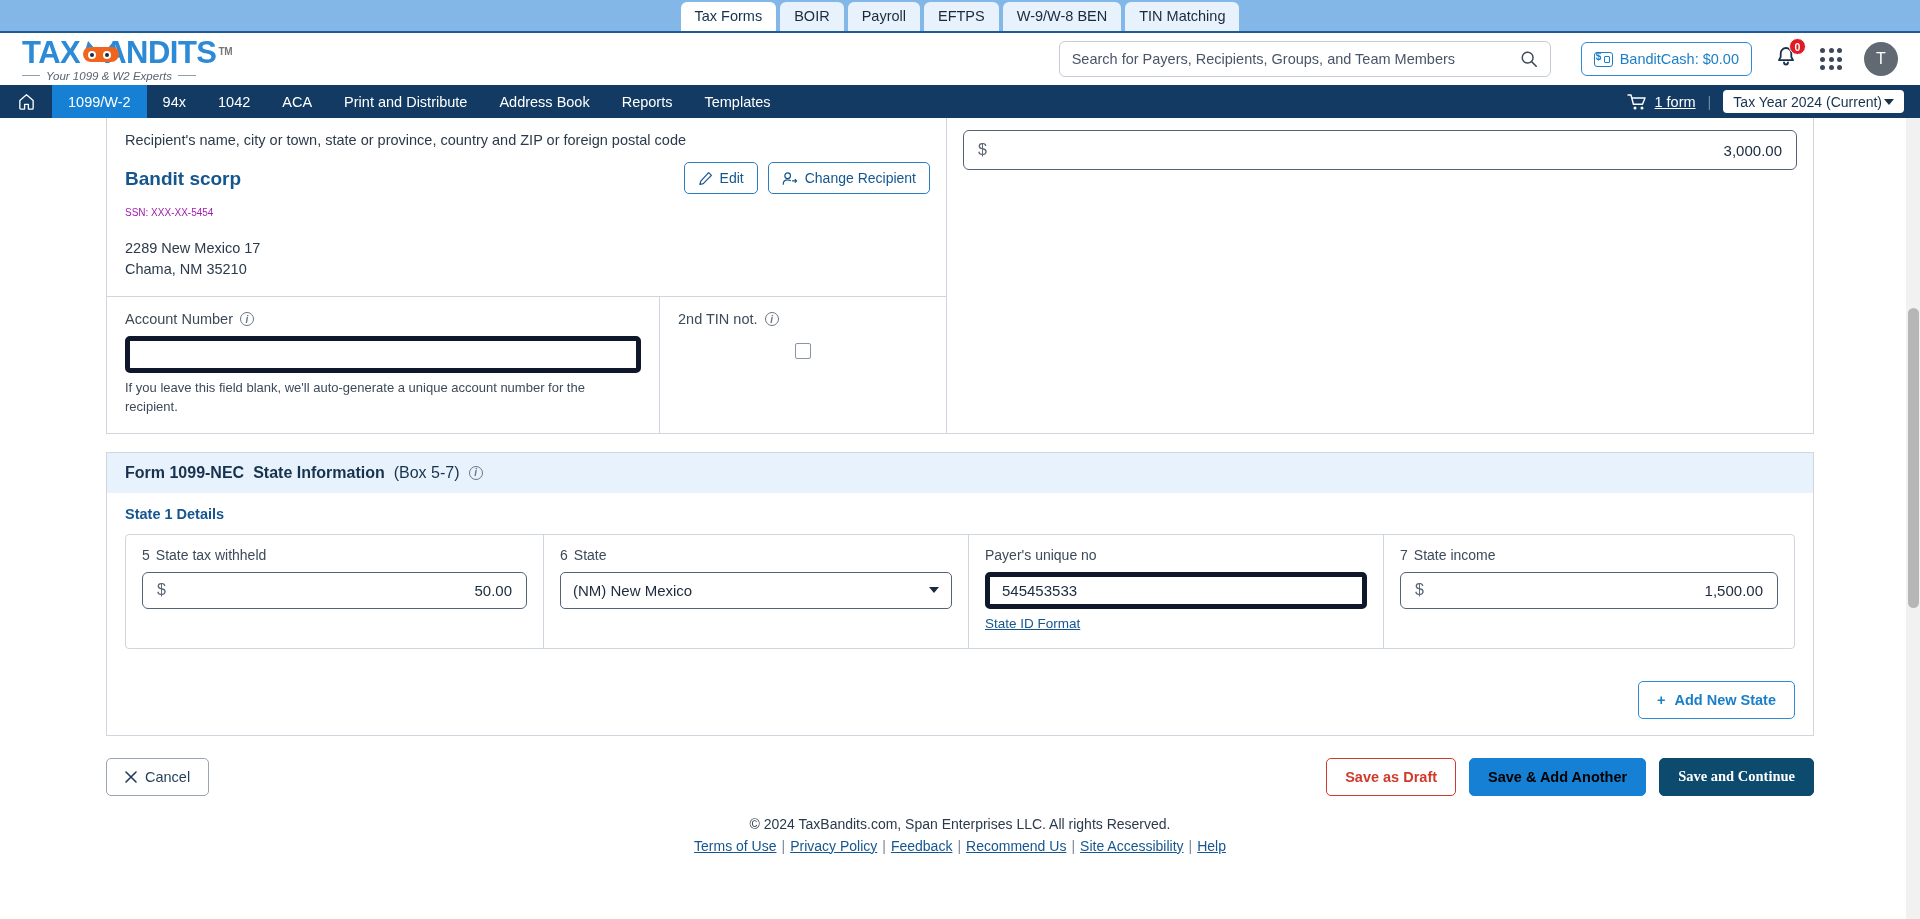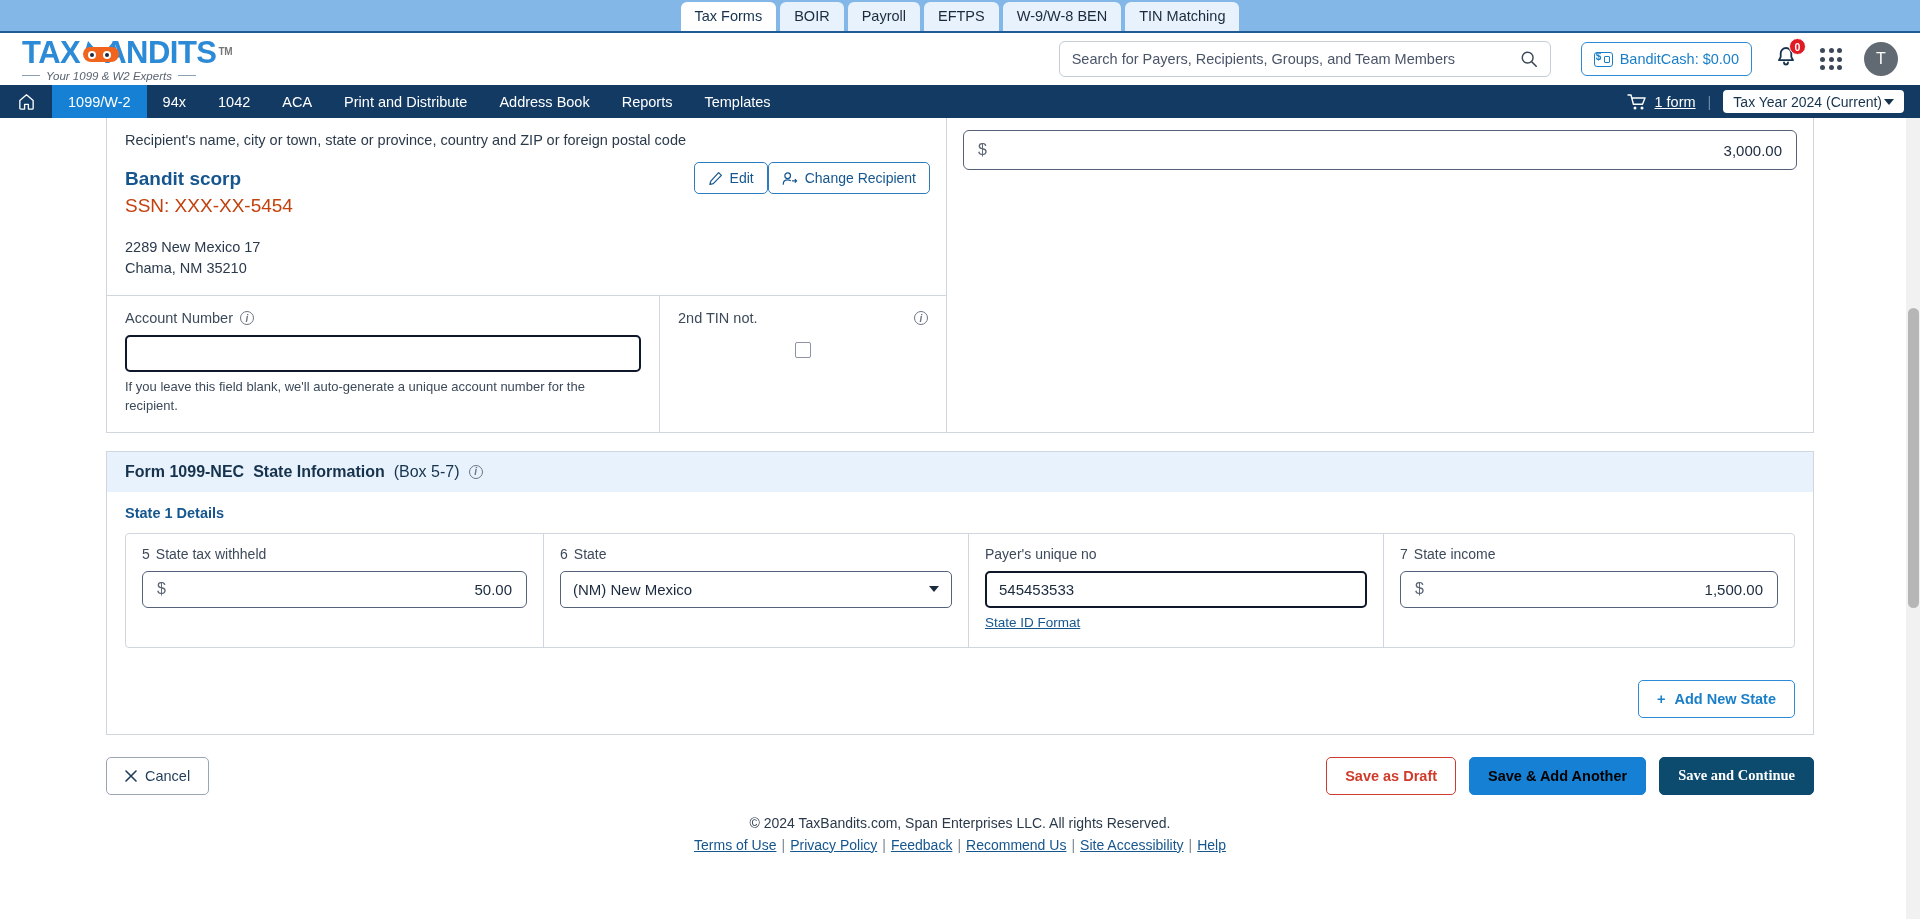--- a/index.html
+++ b/index.html
@@ -150,43 +150,43 @@
   .card-top {
     border:1px solid #cfd6de; border-top:0;
     display:flex;
   }
   .card-left { width: 840px; border-right:1px solid #cfd6de; }
   .card-right { flex:1; padding: 12px 16px; }
 
   .recip-block { padding: 14px 18px 16px; border-bottom:1px solid #cfd6de; position:relative;}
   .recip-caption { font-size:14.5px; color:#2b3a4b; }
   .recip-name { font-size:19px; font-weight:bold; color:#16568f; margin-top:20px; }
-  .recip-ssn { font-size:19px; color:#c2410c; margin-top:5px;}
+  .recip-ssn { font-size:10px; color:#a21caf; margin-top:17px;}
   .recip-addr { font-size:14.5px; color:#2b3a4b; margin-top:20px; line-height:1.45;}
-  .recip-actions { position:absolute; right:16px; top:44px; display:flex; gap:0;}
+  .recip-actions { position:absolute; right:16px; top:44px; display:flex; gap:10px;}
   .btn-outline-blue {
     border:1px solid #2c7cc0; border-radius:5px; background:#fff;
     color:#16568f; font-size:14px; height:32px; padding:0 13px;
     display:flex;align-items:center;gap:7px; cursor:pointer;
     font-family:"Liberation Sans",sans-serif;
   }
 
   .acct-row { display:flex; }
   .acct-col { width: 553px; padding: 14px 18px 16px; border-right:1px solid #cfd6de; }
   .tin-col { flex:1; padding: 14px 18px 16px; text-align:center; }
   .field-label { font-size:14.5px; color:#3d4a5a; display:flex; align-items:center; gap:7px;}
-  .tin-col .field-label { justify-content:space-between; }
+  .tin-col .field-label { justify-content:flex-start; }
   .info-ico {
     width:14px;height:14px;border-radius:50%;border:1.3px solid #6a7684;
     font-size:10px;color:#6a7684; display:inline-flex;align-items:center;justify-content:center;
     font-style:italic; font-weight:bold; cursor:pointer; flex:0 0 14px;
   }
   .txt-input {
     margin-top:9px; width:100%; height:37px;
-    border:2px solid #0f172a; border-radius:5px;
+    border:5px solid #0f172a; border-radius:5px;
     padding: 0 12px; font-size:15px; color:#1b2a3d;
     font-family:"Liberation Sans",sans-serif; outline:none; background:#fff;
   }
   .hint { font-size:13px; color:#3d4a5a; margin-top:6px; line-height:1.45; }
   .chk {
     margin: 16px auto 0; width:16px;height:16px;
     border:1.4px solid #8a94a3; border-radius:2px; background:#fff; cursor:pointer;
   }
 
   .amt-input {

